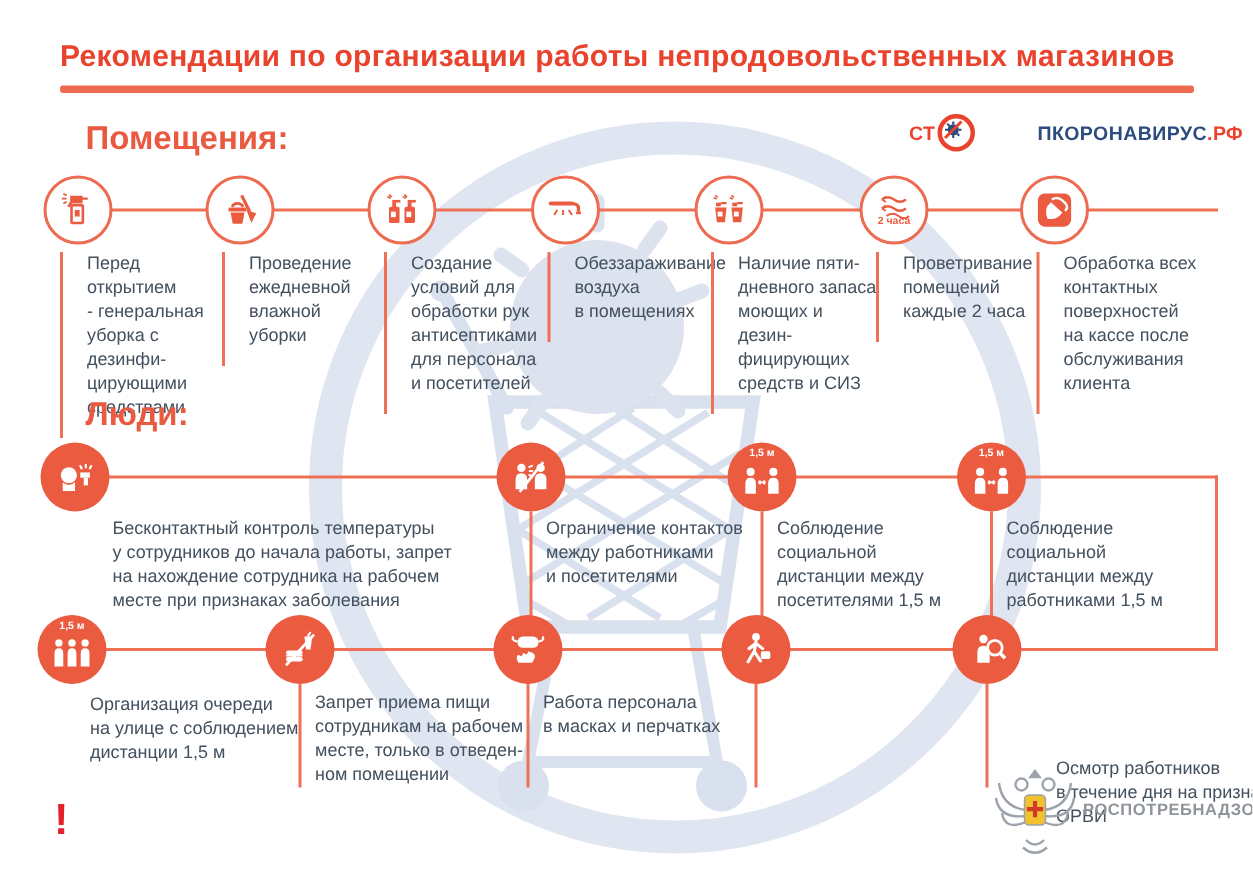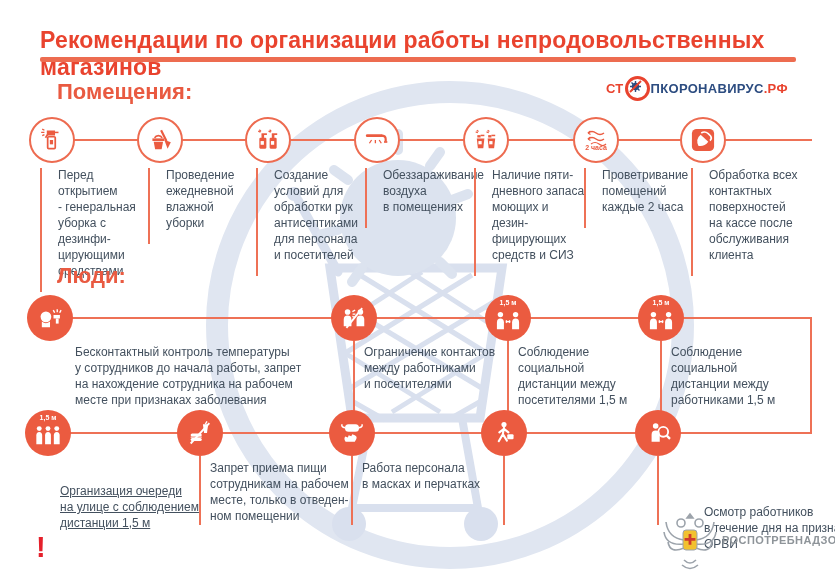--- a/index.html
+++ b/index.html
@@ -1,41 +1,41 @@
 <!DOCTYPE html>
 <html><head>
 <meta charset="utf-8">
 <style>
   html,body{margin:0;padding:0;background:#fff;}
   .page{position:relative;width:835px;height:579px;background:#fff;overflow:hidden;
         font-family:"Liberation Sans",sans-serif;}
   .layer{position:absolute;left:0;top:0;}
   
-  .title{position:absolute;left:40px;top:27px;width:760px;font-size:23px;font-weight:bold;
+  .title{position:absolute;left:40px;top:27px;width:760px;font-size:20px;font-weight:bold;
          color:#E9432E;letter-spacing:.2px;}
   .rule{position:absolute;left:40px;top:57px;width:756px;height:5px;background:#ED6C50;border-radius:2px;}
   .sec-label{position:absolute;font-size:22px;font-weight:bold;color:#E95A41;}
   .txt{position:absolute;font-size:12px;line-height:1.33;color:#43505E;white-space:pre-line;}
   .txt.bordered{border-left:2px solid #EE7156;padding:0 0 12px 16px;}
   
   .hline{position:absolute;height:2px;background:#EE7156;}
   .vline{position:absolute;width:2px;background:#EE7156;}
   
   .circ{position:absolute;width:46px;height:46px;border-radius:50%;box-sizing:border-box;
         display:flex;align-items:center;justify-content:center;z-index:3;}
   .circ.outline{background:#fff;border:2.5px solid #ED6B50;color:#EB5B40;flex-direction:column;}
   .circ.fill{background:#EB5B40;color:#fff;}
   .badge{position:absolute;top:4px;left:0;width:100%;text-align:center;font-size:7px;
          font-weight:bold;color:#fff;line-height:1;}
   .badge.orange{color:#EB5B40;position:static;margin-top:-2px;}
   
   .stoplogo{position:absolute;left:606px;top:76px;display:flex;align-items:center;
             font-size:13px;font-weight:bold;letter-spacing:.3px;}
   .stoplogo .red{color:#E9432E;}
-  .stoplogo .navy{color:#2C4C80;}
+  .stoplogo .navy{color:#2C4C80;padding-left:41px;}
   .viruscirc{display:inline-block;width:19px;height:19px;border-radius:50%;
              border:3px solid #E9432E;position:relative;margin:0 1px;background:#fff;}
   .viruscirc svg{position:absolute;left:1px;top:1px;}
   
   .bang{position:absolute;left:36px;top:531px;font-size:29px;font-weight:bold;color:#E5202B;}
   .banner{position:absolute;left:56px;top:536px;width:578px;height:28px;border:2px solid #E5202B;
           box-sizing:border-box;display:flex;align-items:center;padding-left:11px;
           font-size:11.5px;font-weight:bold;color:#E5202B;background:#fff;}
   .agency{position:absolute;left:722px;top:534px;font-size:11px;font-weight:bold;
           color:#8E9499;letter-spacing:.4px;}
@@ -300,21 +300,21 @@
   </div>
   <div class="circ fill" style="left:635px;top:410px;">
     <svg width="28" height="28" viewBox="0 0 24 24" fill="#fff">
       <circle cx="10" cy="6" r="2.4"></circle>
         <path d="M6.5,19.5 v-6 q0,-3.6 3.5,-3.6 q3.5,0 3.5,3.6 v6 z"></path>
       <circle cx="16.5" cy="11" r="4.2" fill="none" stroke="#fff" stroke-width="1.6"></circle>
       <path d="M19.5,14.2 L22.3,17" stroke="#fff" stroke-width="2" fill="none"></path>
     </svg>
   </div>
 
-  <div class="txt" style="left:60px;top:484px;width:140px;text-decoration:underline;">Организация очереди
+  <div class="txt" style="left:60px;top:462px;width:140px;">Организация очереди
 на улице с соблюдением
 дистанции 1,5 м</div>
   <div class="txt" style="left:210px;top:461px;width:140px;">Запрет приема пищи
 сотрудникам на рабочем
 месте, только в отведен-
 ном помещении</div>
   <div class="txt" style="left:362px;top:461px;width:140px;">Работа персонала
 в масках и перчатках</div>
   <div class="txt" style="left:704px;top:461px;width:150px;margin-top:44px;">Осмотр работников
 в течение дня на признаки

